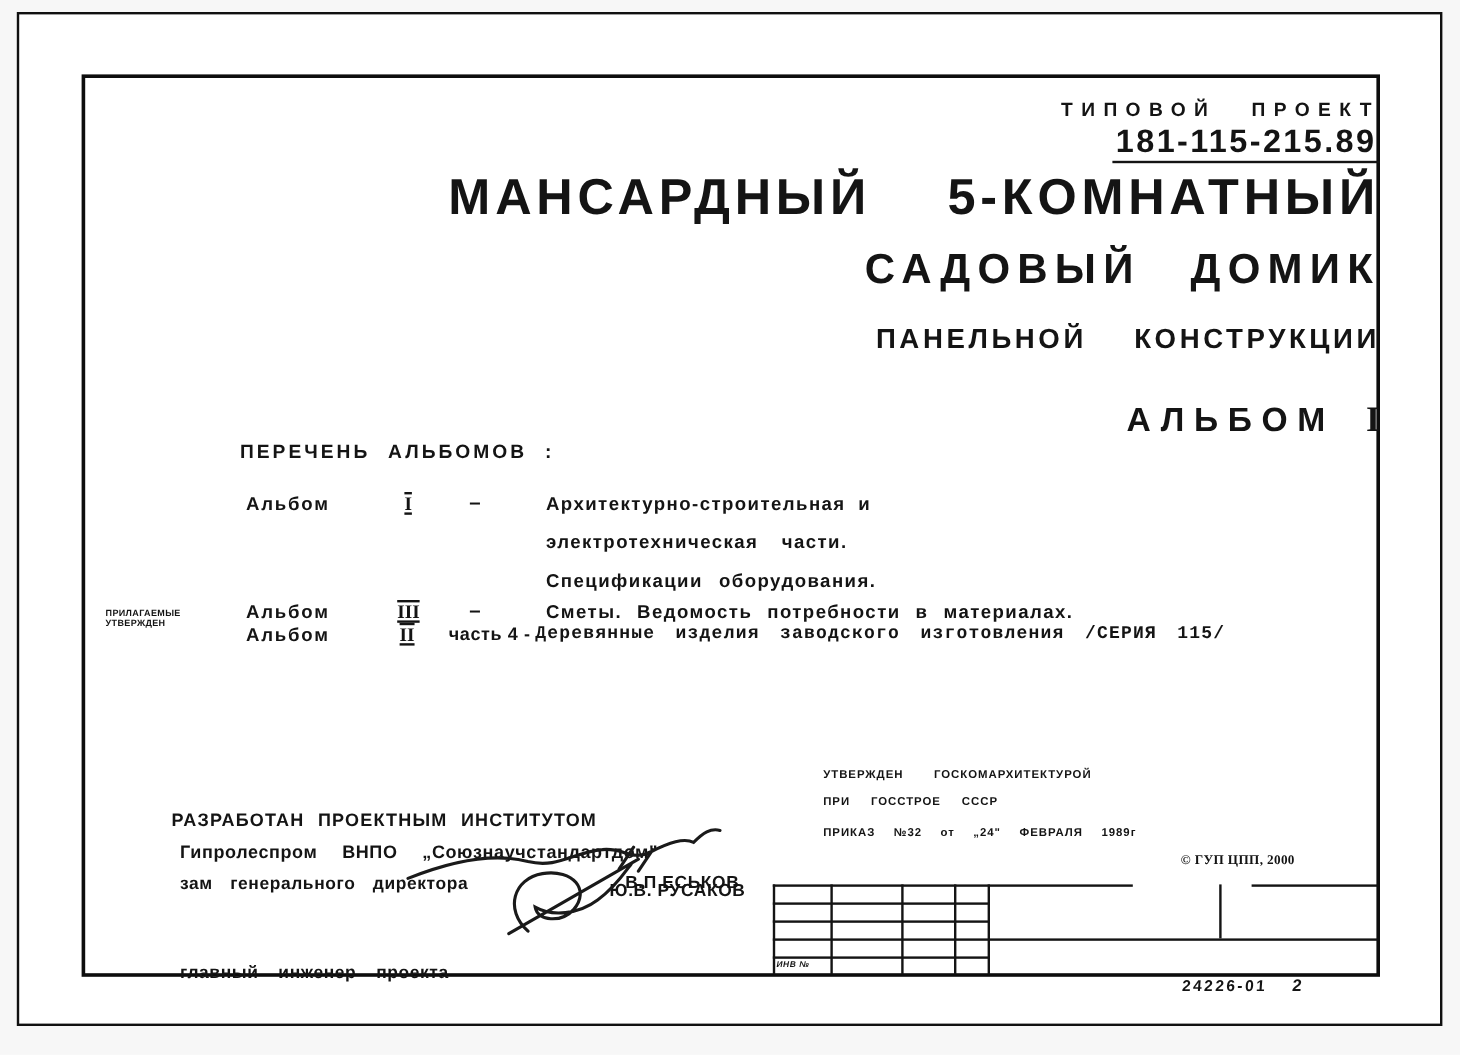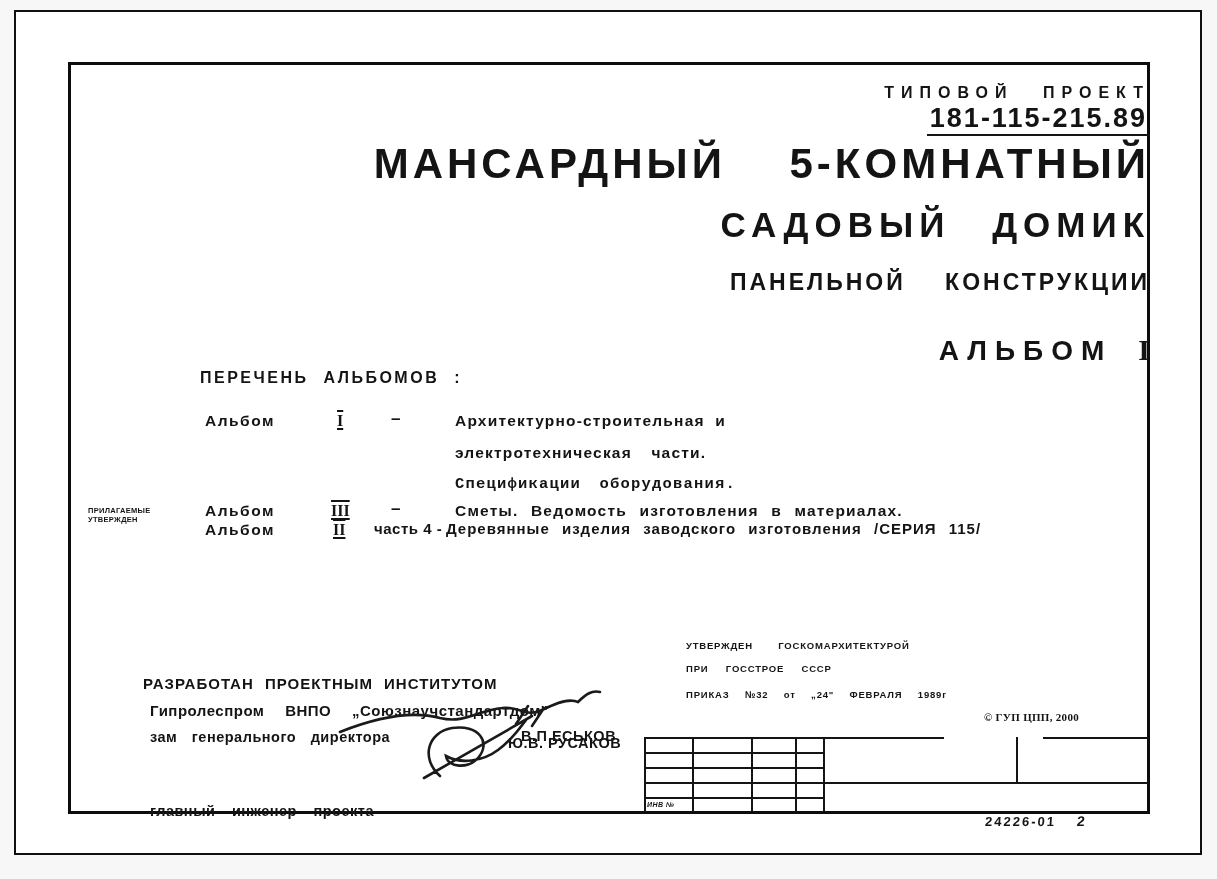--- a/index.html
+++ b/index.html
@@ -55,31 +55,31 @@
   <span>АЛЬБОМ</span><span class="serif" style="margin-left:26px;letter-spacing:0;font-size:30px;">I</span>
 </div>
 
 <div class="t" style="left:200px;top:369px;font-size:16px;letter-spacing:2.5px;word-spacing:8px;">ПЕРЕЧЕНЬ АЛЬБОМОВ :</div>
 
 <div class="t" style="left:205px;top:412px;font-size:15.5px;letter-spacing:1.5px;">Альбом</div>
 <div class="t roman" style="left:337px;top:412px;font-size:16px;">I</div>
 <div class="t" style="left:391px;top:410px;font-size:17px;">–</div>
 <div class="t" style="left:455px;top:412px;font-size:15.5px;letter-spacing:1.2px;word-spacing:5px;">Архитектурно-строительная и</div>
 <div class="t" style="left:455px;top:444px;font-size:15.5px;letter-spacing:1.2px;word-spacing:14px;">электротехническая части.</div>
-<div class="t" style="left:455px;top:476px;font-size:15.5px;letter-spacing:1.2px;word-spacing:8px;font-family:Liberation Mono, monospace;">Спецификации оборудования.</div>
+<div class="t" style="left:455px;top:476px;font-size:15.5px;letter-spacing:1.2px;word-spacing:8px;">Спецификации оборудования.</div>
 
 <div class="t" style="left:205px;top:502px;font-size:15.5px;letter-spacing:1.5px;">Альбом</div>
 <div class="t roman" style="left:331px;top:502px;font-size:16px;">III</div>
 <div class="t" style="left:391px;top:500px;font-size:17px;">–</div>
-<div class="t" style="left:455px;top:502px;font-size:15.5px;letter-spacing:1.2px;word-spacing:7px;">Сметы. Ведомость изготовления в материалах.</div>
+<div class="t" style="left:455px;top:502px;font-size:15.5px;letter-spacing:1.2px;word-spacing:7px;">Сметы. Ведомость потребности в материалах.</div>
 
 <div class="t" style="left:205px;top:521px;font-size:15.5px;letter-spacing:1.5px;">Альбом</div>
 <div class="t roman" style="left:333px;top:521px;font-size:16px;">II</div>
 <div class="t" style="left:374px;top:521px;font-size:15px;letter-spacing:0.5px;">часть 4 -</div>
-<div class="t" style="left:446px;top:521px;font-size:15px;letter-spacing:1px;word-spacing:7px;">Деревянные изделия заводского изготовления /СЕРИЯ 115/</div>
+<div class="t" style="left:446px;top:521px;font-size:15px;letter-spacing:1px;word-spacing:7px;font-family:Liberation Mono, monospace;">Деревянные изделия заводского изготовления /СЕРИЯ 115/</div>
 
 <div class="t" style="left:88px;top:506px;font-size:7.5px;letter-spacing:0.3px;line-height:9px;">
   <div>ПРИЛАГАЕМЫЕ</div>
   <div>УТВЕРЖДЕН</div>
 </div>
 
 <div class="t" style="left:143px;top:676px;font-size:15px;letter-spacing:1px;word-spacing:6px;">РАЗРАБОТАН ПРОЕКТНЫМ ИНСТИТУТОМ</div>
 <div class="t" style="left:150px;top:703px;font-size:15px;letter-spacing:0.5px;word-spacing:16px;">Гипролеспром ВНПО „Союзнаучстандартдом"</div>
 <div class="t" style="left:150px;top:730px;font-size:14.5px;letter-spacing:0.5px;word-spacing:10px;">зам генерального директора</div>
 <div class="t" style="left:521px;top:729px;font-size:14.5px;letter-spacing:0.5px;">В.П ЕСЬКОВ</div>

